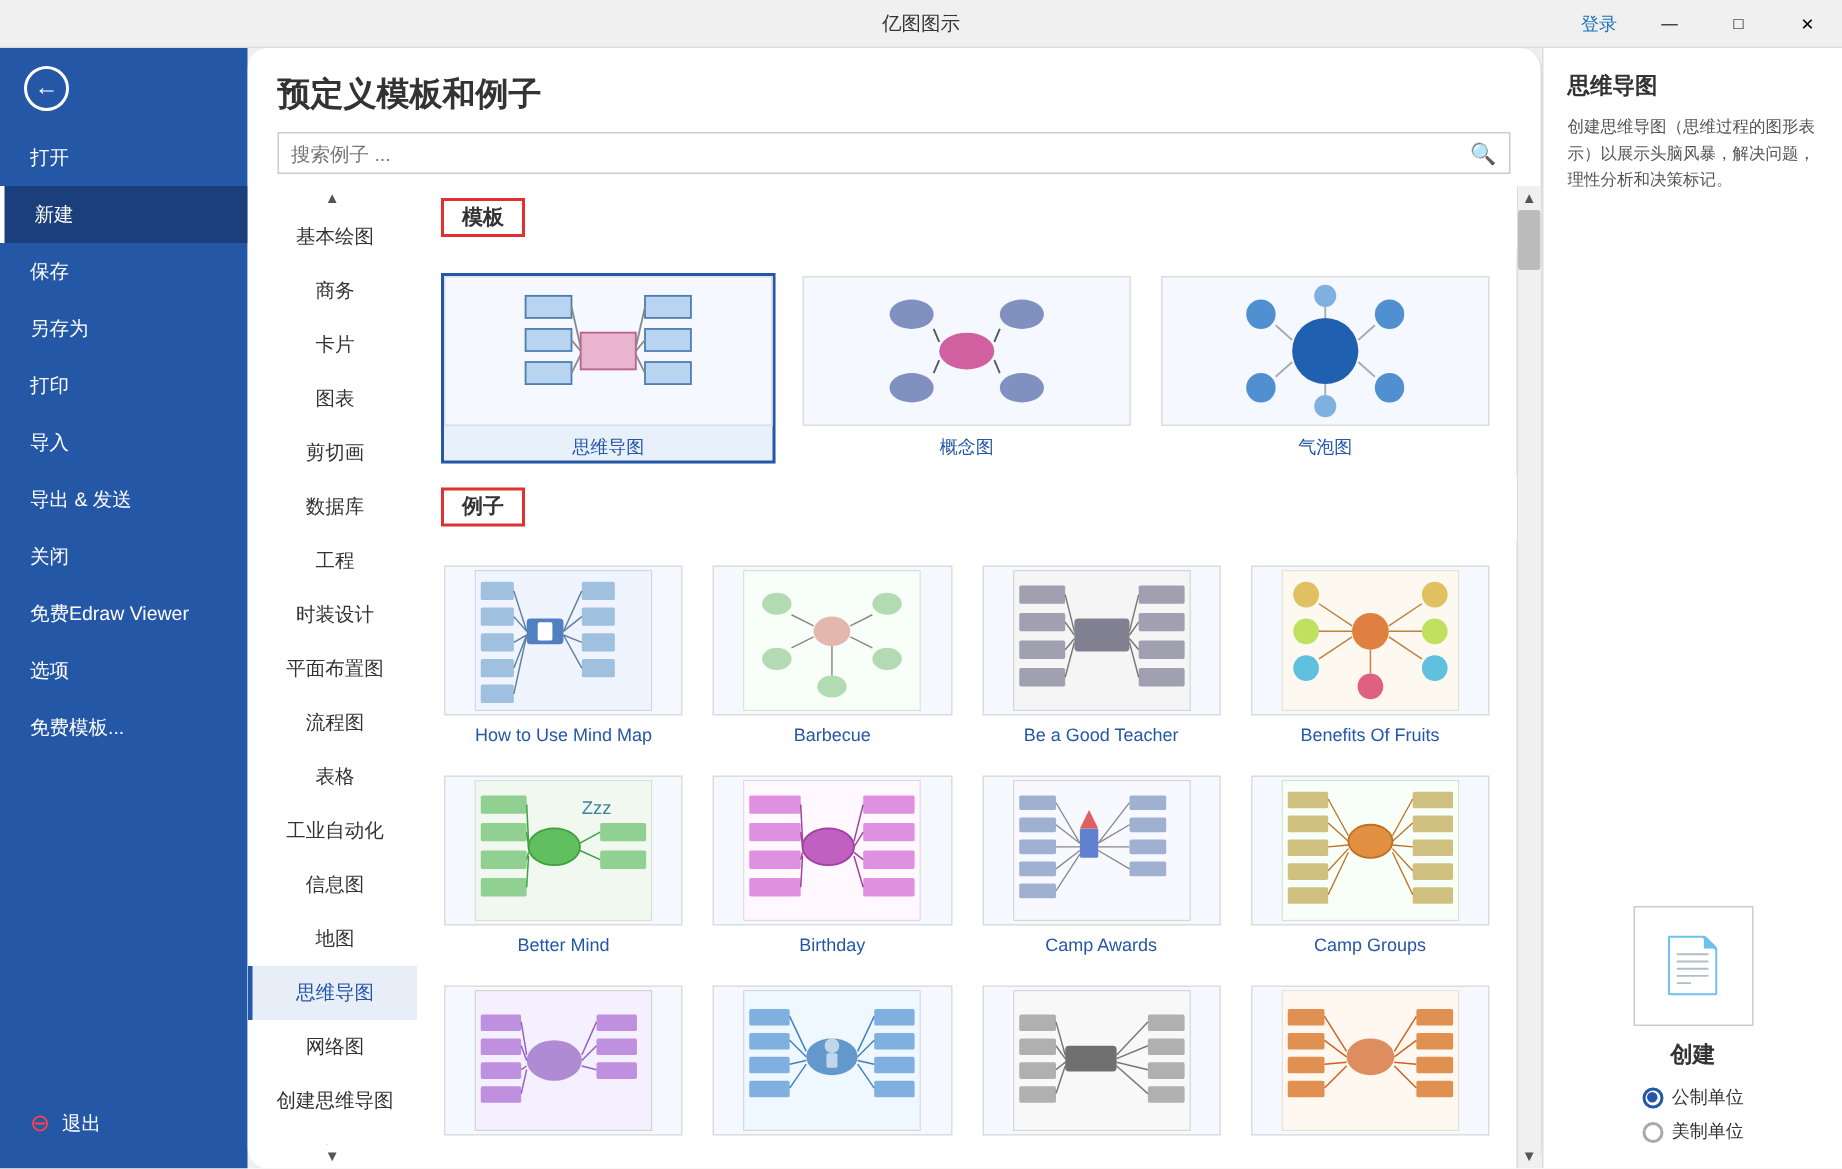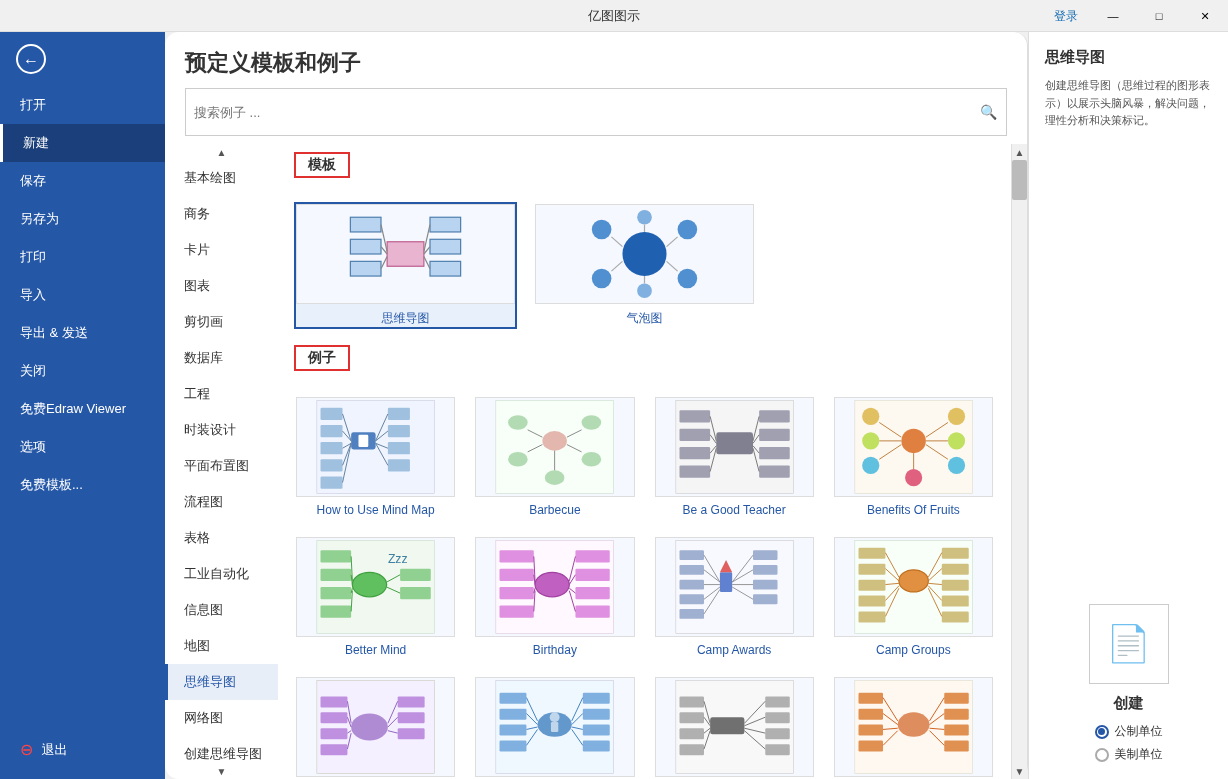--- a/index.html
+++ b/index.html
@@ -86,21 +86,21 @@
       display: flex;
       flex-direction: column;
       gap: 10px;
     }
     .panel-title { font-size: 22px; font-weight: bold; color: #333; }
 
     .search-bar {
       display: flex;
       align-items: center;
       border: 1px solid #ccc;
-      height: 48px;
+      height: 28px;
       padding: 0 8px;
       background: white;
     }
     .search-input {
       flex: 1;
       border: none;
       outline: none;
       font-size: 13px;
       color: #999;
     }
@@ -229,20 +229,21 @@
       flex: 1;
       overflow: hidden;
     }
     .cat-scroll {
       display: flex;
       flex-direction: column;
     }
     .cat-scroll-inner {
       flex: 1;
       overflow-y: auto;
+      text-align: center;
     }
   </style>
 </head>
 <body>
 
 <div class="titlebar">
   <span class="titlebar-title">亿图图示</span>
   <span class="login-link">登录</span>
   <div class="titlebar-controls">
     <div class="titlebar-btn">—</div>
@@ -336,20 +337,36 @@
                   <line x1="35" y1="40" x2="30" y2="34" stroke="#888" stroke-width="1"></line>
                   <line x1="35" y1="42" x2="30" y2="52" stroke="#888" stroke-width="1"></line>
                   <line x1="65" y1="38" x2="70" y2="16" stroke="#888" stroke-width="1"></line>
                   <line x1="65" y1="40" x2="70" y2="34" stroke="#888" stroke-width="1"></line>
                   <line x1="65" y1="42" x2="70" y2="52" stroke="#888" stroke-width="1"></line>
                 </svg>
               </div>
               <div class="template-name">思维导图</div>
             </div>
 
+            <div class="template-card">
+              <div class="template-thumb">
+                <svg viewBox="0 0 100 80" class="svg-thumb">
+                  <ellipse cx="50" cy="40" rx="15" ry="10" fill="#d060a0"></ellipse>
+                  <ellipse cx="20" cy="20" rx="12" ry="8" fill="#8090c0"></ellipse>
+                  <ellipse cx="80" cy="20" rx="12" ry="8" fill="#8090c0"></ellipse>
+                  <ellipse cx="20" cy="60" rx="12" ry="8" fill="#8090c0"></ellipse>
+                  <ellipse cx="80" cy="60" rx="12" ry="8" fill="#8090c0"></ellipse>
+                  <line x1="35" y1="35" x2="32" y2="28" stroke="#555" stroke-width="1"></line>
+                  <line x1="65" y1="35" x2="68" y2="28" stroke="#555" stroke-width="1"></line>
+                  <line x1="35" y1="45" x2="32" y2="52" stroke="#555" stroke-width="1"></line>
+                  <line x1="65" y1="45" x2="68" y2="52" stroke="#555" stroke-width="1"></line>
+                </svg>
+              </div>
+              <div class="template-name">概念图</div>
+            </div>
 
             <div class="template-card">
               <div class="template-thumb">
                 <svg viewBox="0 0 100 80" class="svg-thumb">
                   <circle cx="50" cy="40" r="18" fill="#2060b0"></circle>
                   <circle cx="15" cy="20" r="8" fill="#5090d0"></circle>
                   <circle cx="85" cy="20" r="8" fill="#5090d0"></circle>
                   <circle cx="15" cy="60" r="8" fill="#5090d0"></circle>
                   <circle cx="85" cy="60" r="8" fill="#5090d0"></circle>
                   <circle cx="50" cy="10" r="6" fill="#80b0e0"></circle>

